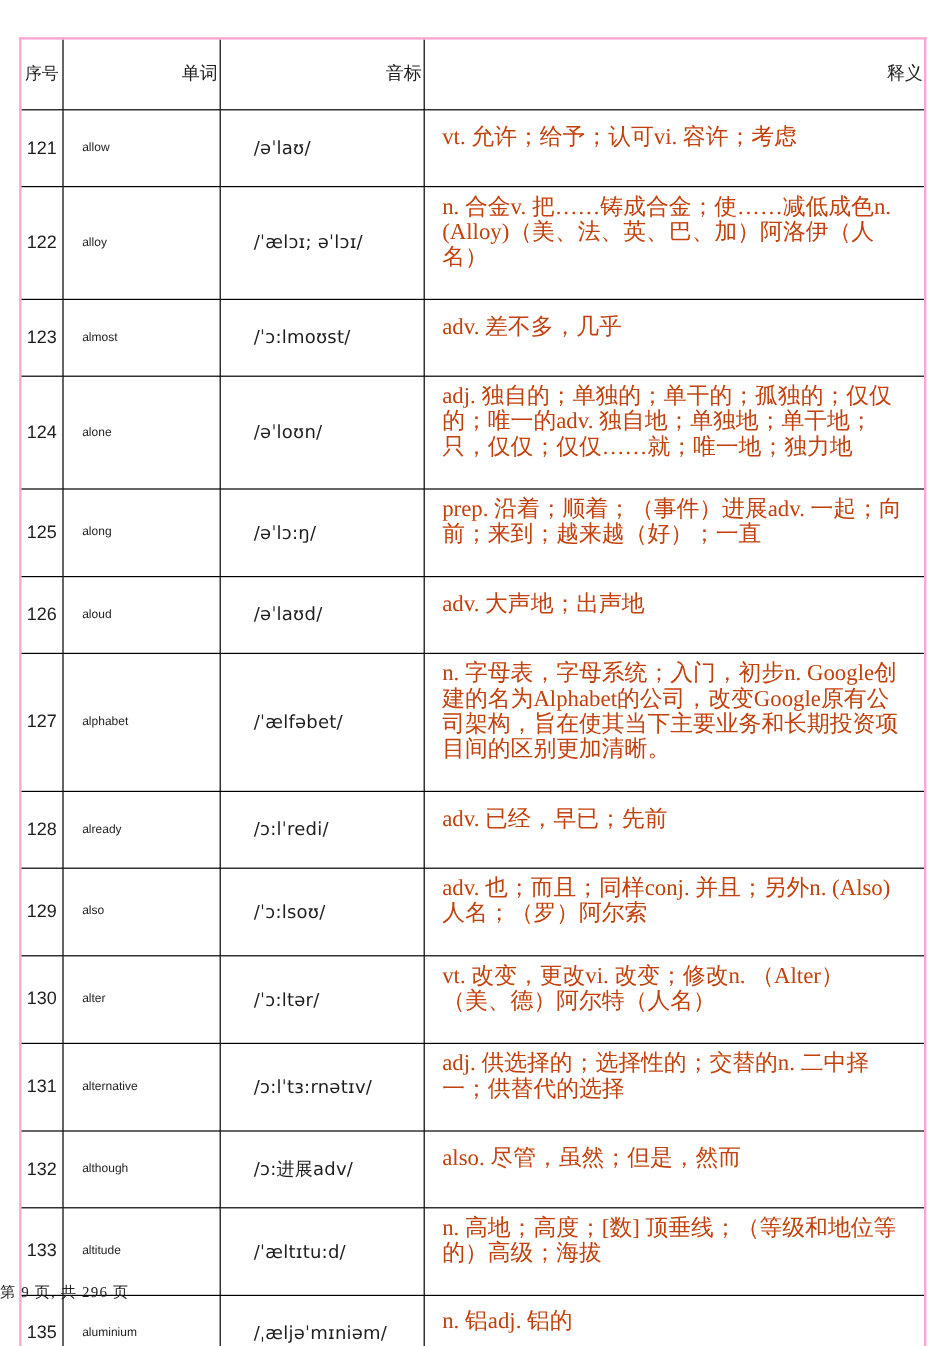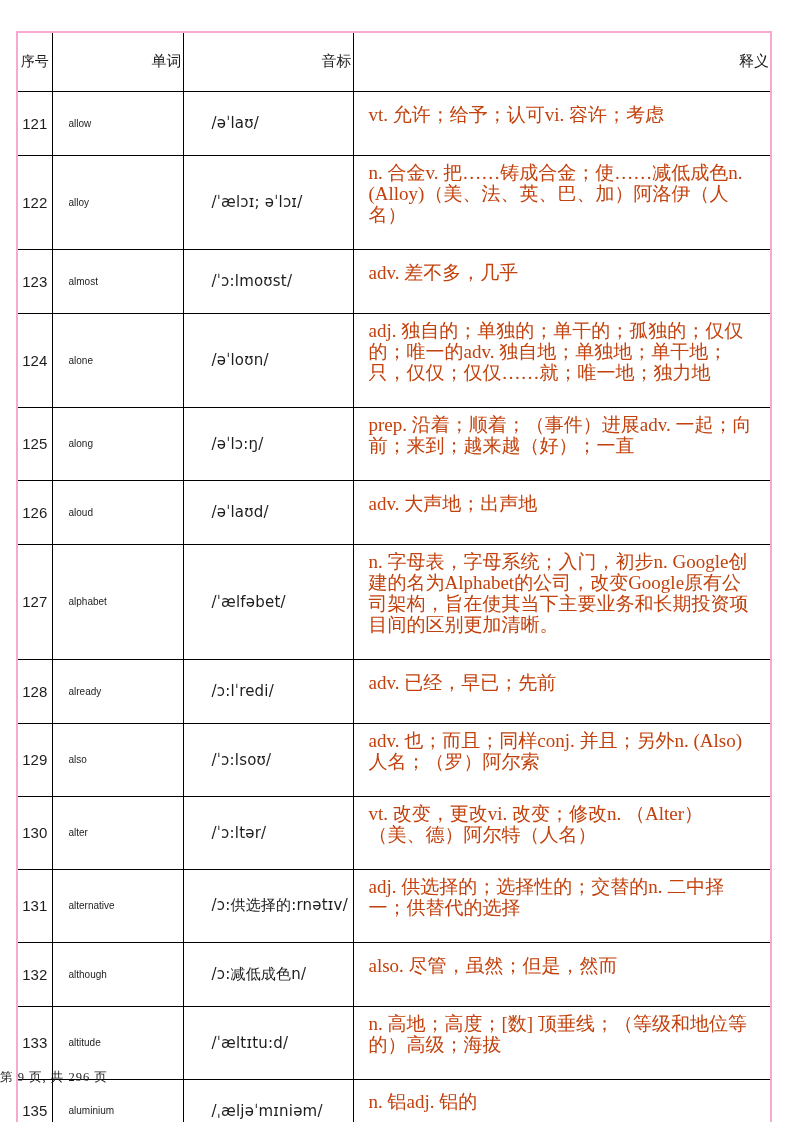--- a/index.html
+++ b/index.html
@@ -165,28 +165,28 @@
     <tr>
       <td class="c-num">130</td>
       <td class="c-word">alter</td>
       <td class="c-phon">/ˈɔ:ltər/</td>
       <td class="c-def">vt. 改变，更改vi. 改变；修改n. （Alter）（美、德）阿尔特（人名）</td>
     </tr>
 
     <tr>
       <td class="c-num">131</td>
       <td class="c-word">alternative</td>
-      <td class="c-phon">/ɔ:供选择的:rnətɪv/</td>
+      <td class="c-phon">/ɔ:lˈtɜ:rnətɪv/</td>
       <td class="c-def">adj. 供选择的；选择性的；交替的n. 二中择一；供替代的选择</td>
     </tr>
 
     <tr>
       <td class="c-num">132</td>
       <td class="c-word">although</td>
-      <td class="c-phon">/ɔ:减低成色n/</td>
+      <td class="c-phon">/ɔ:进展adv/</td>
       <td class="c-def">also. 尽管，虽然；但是，然而</td>
     </tr>
 
     <tr>
       <td class="c-num">133</td>
       <td class="c-word">altitude</td>
       <td class="c-phon">/ˈæltɪtu:d/</td>
       <td class="c-def">n. 高地；高度；[数] 顶垂线；（等级和地位等的）高级；海拔</td>
     </tr>
 

